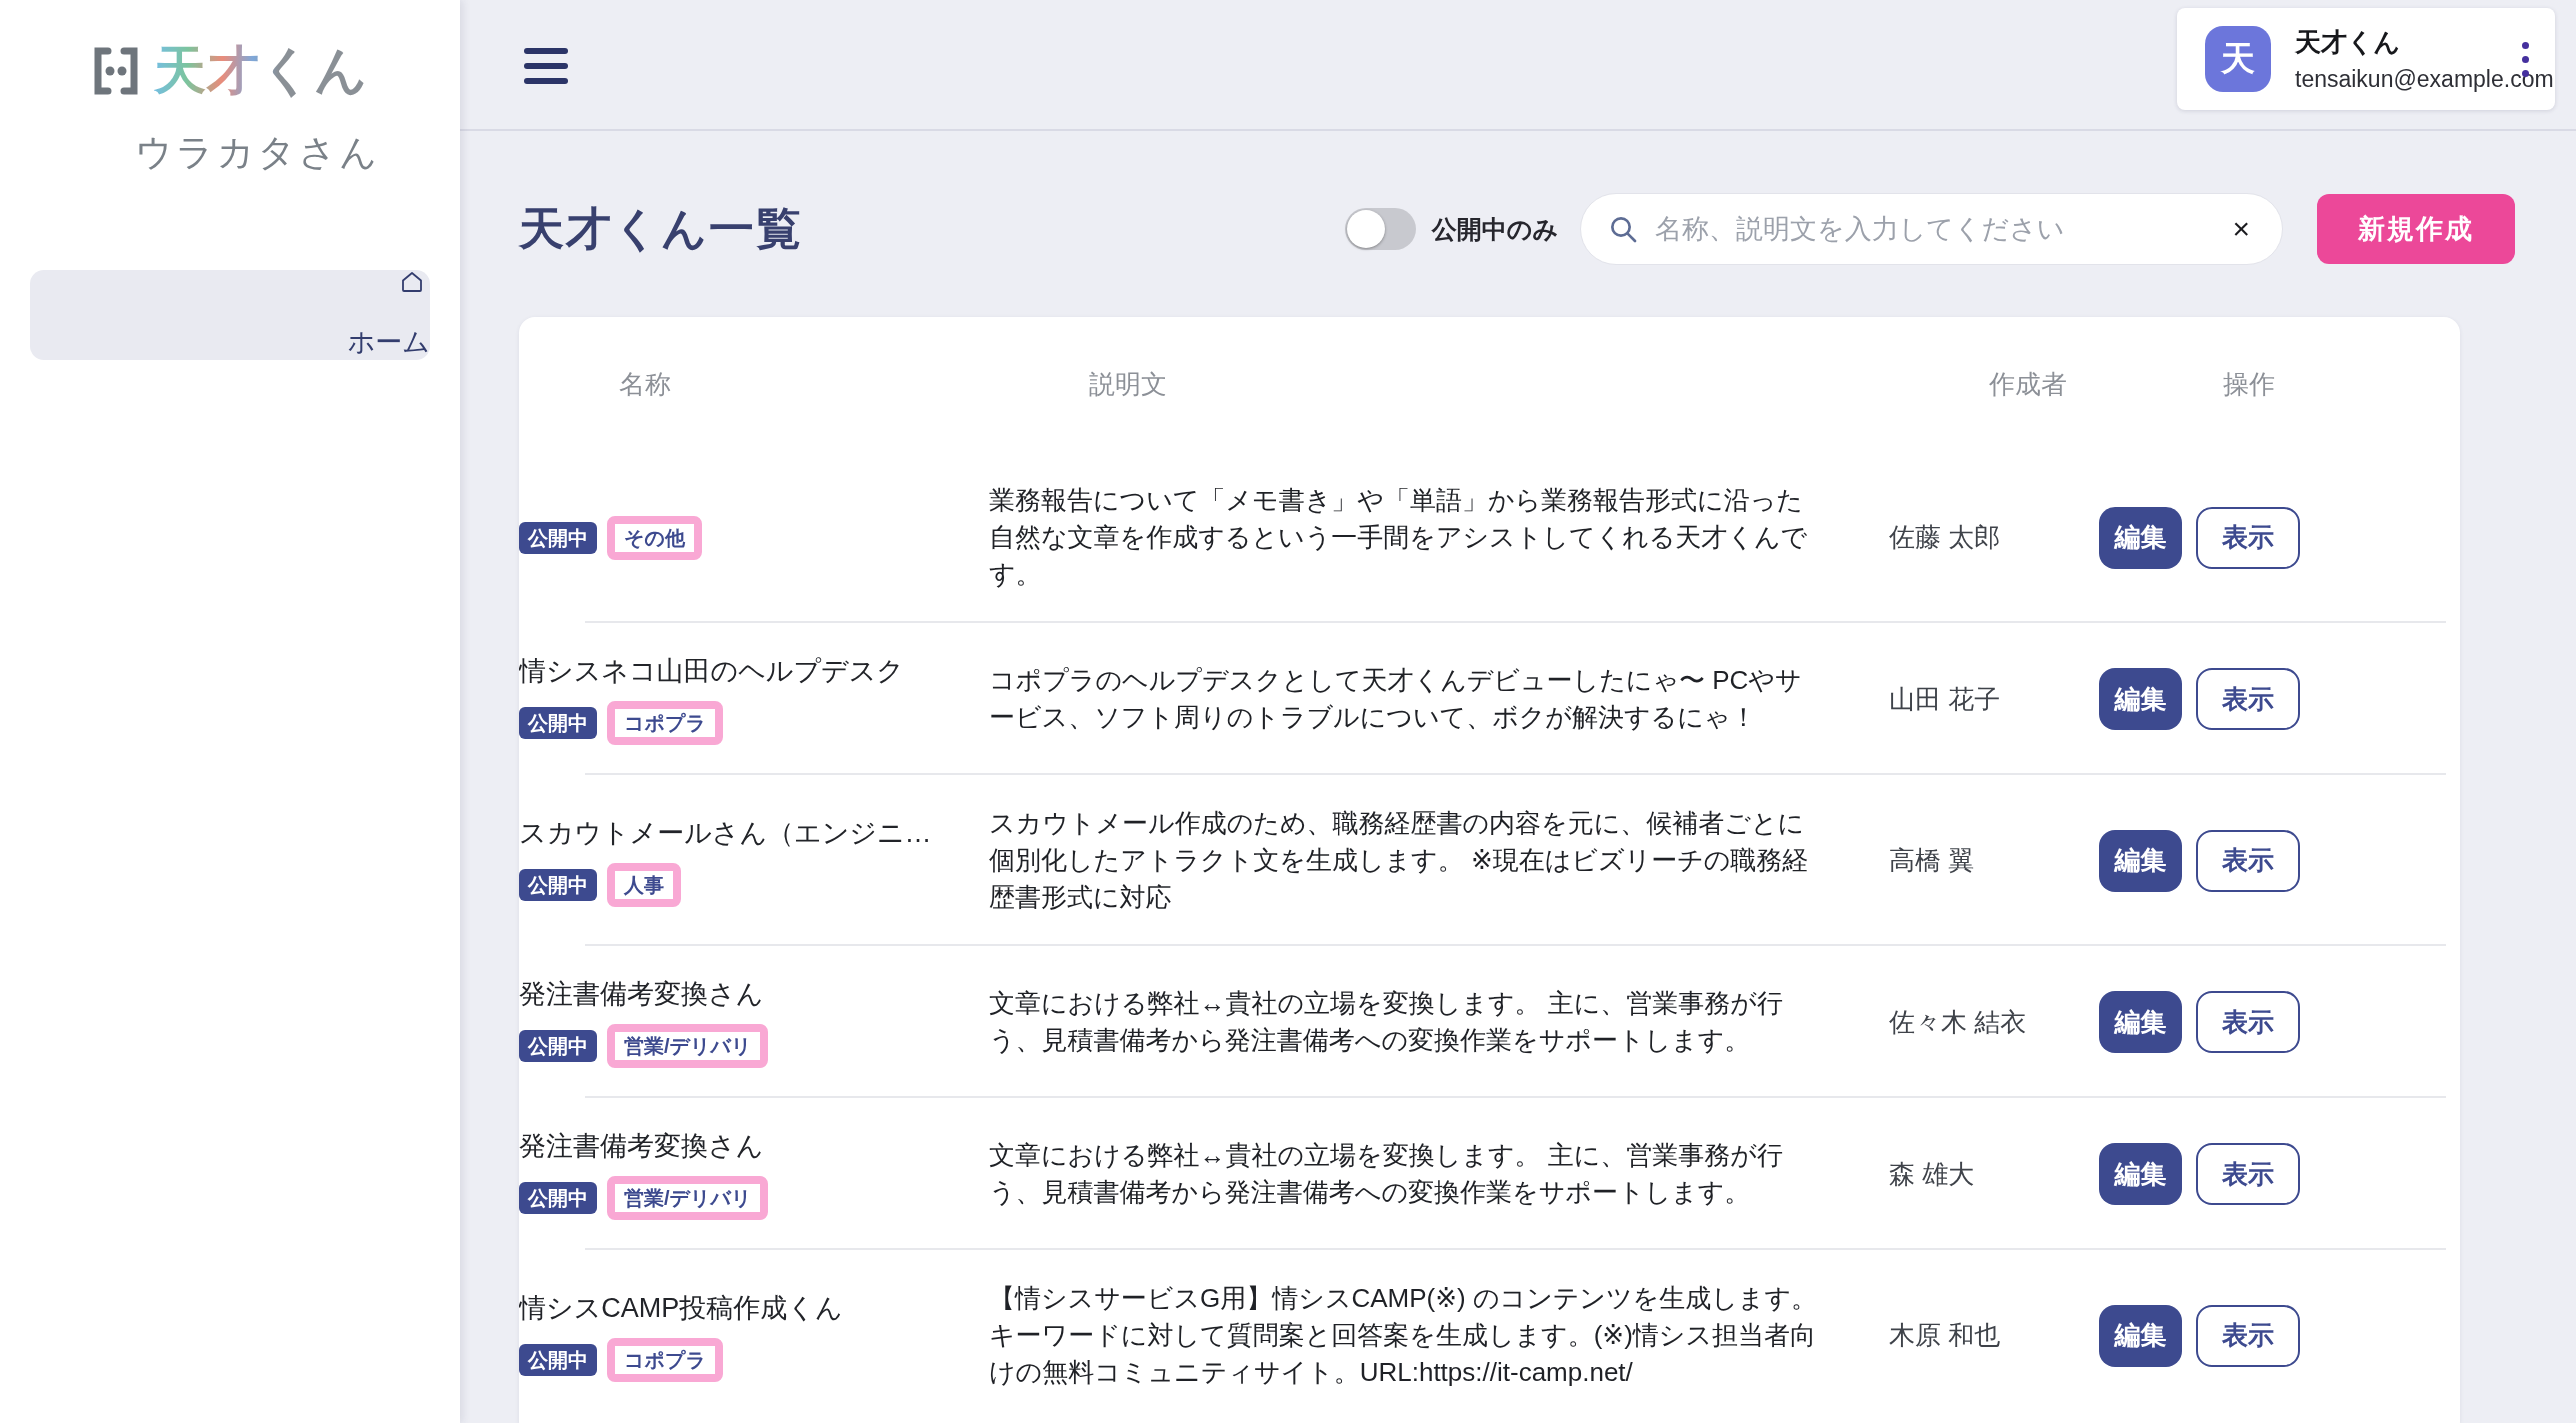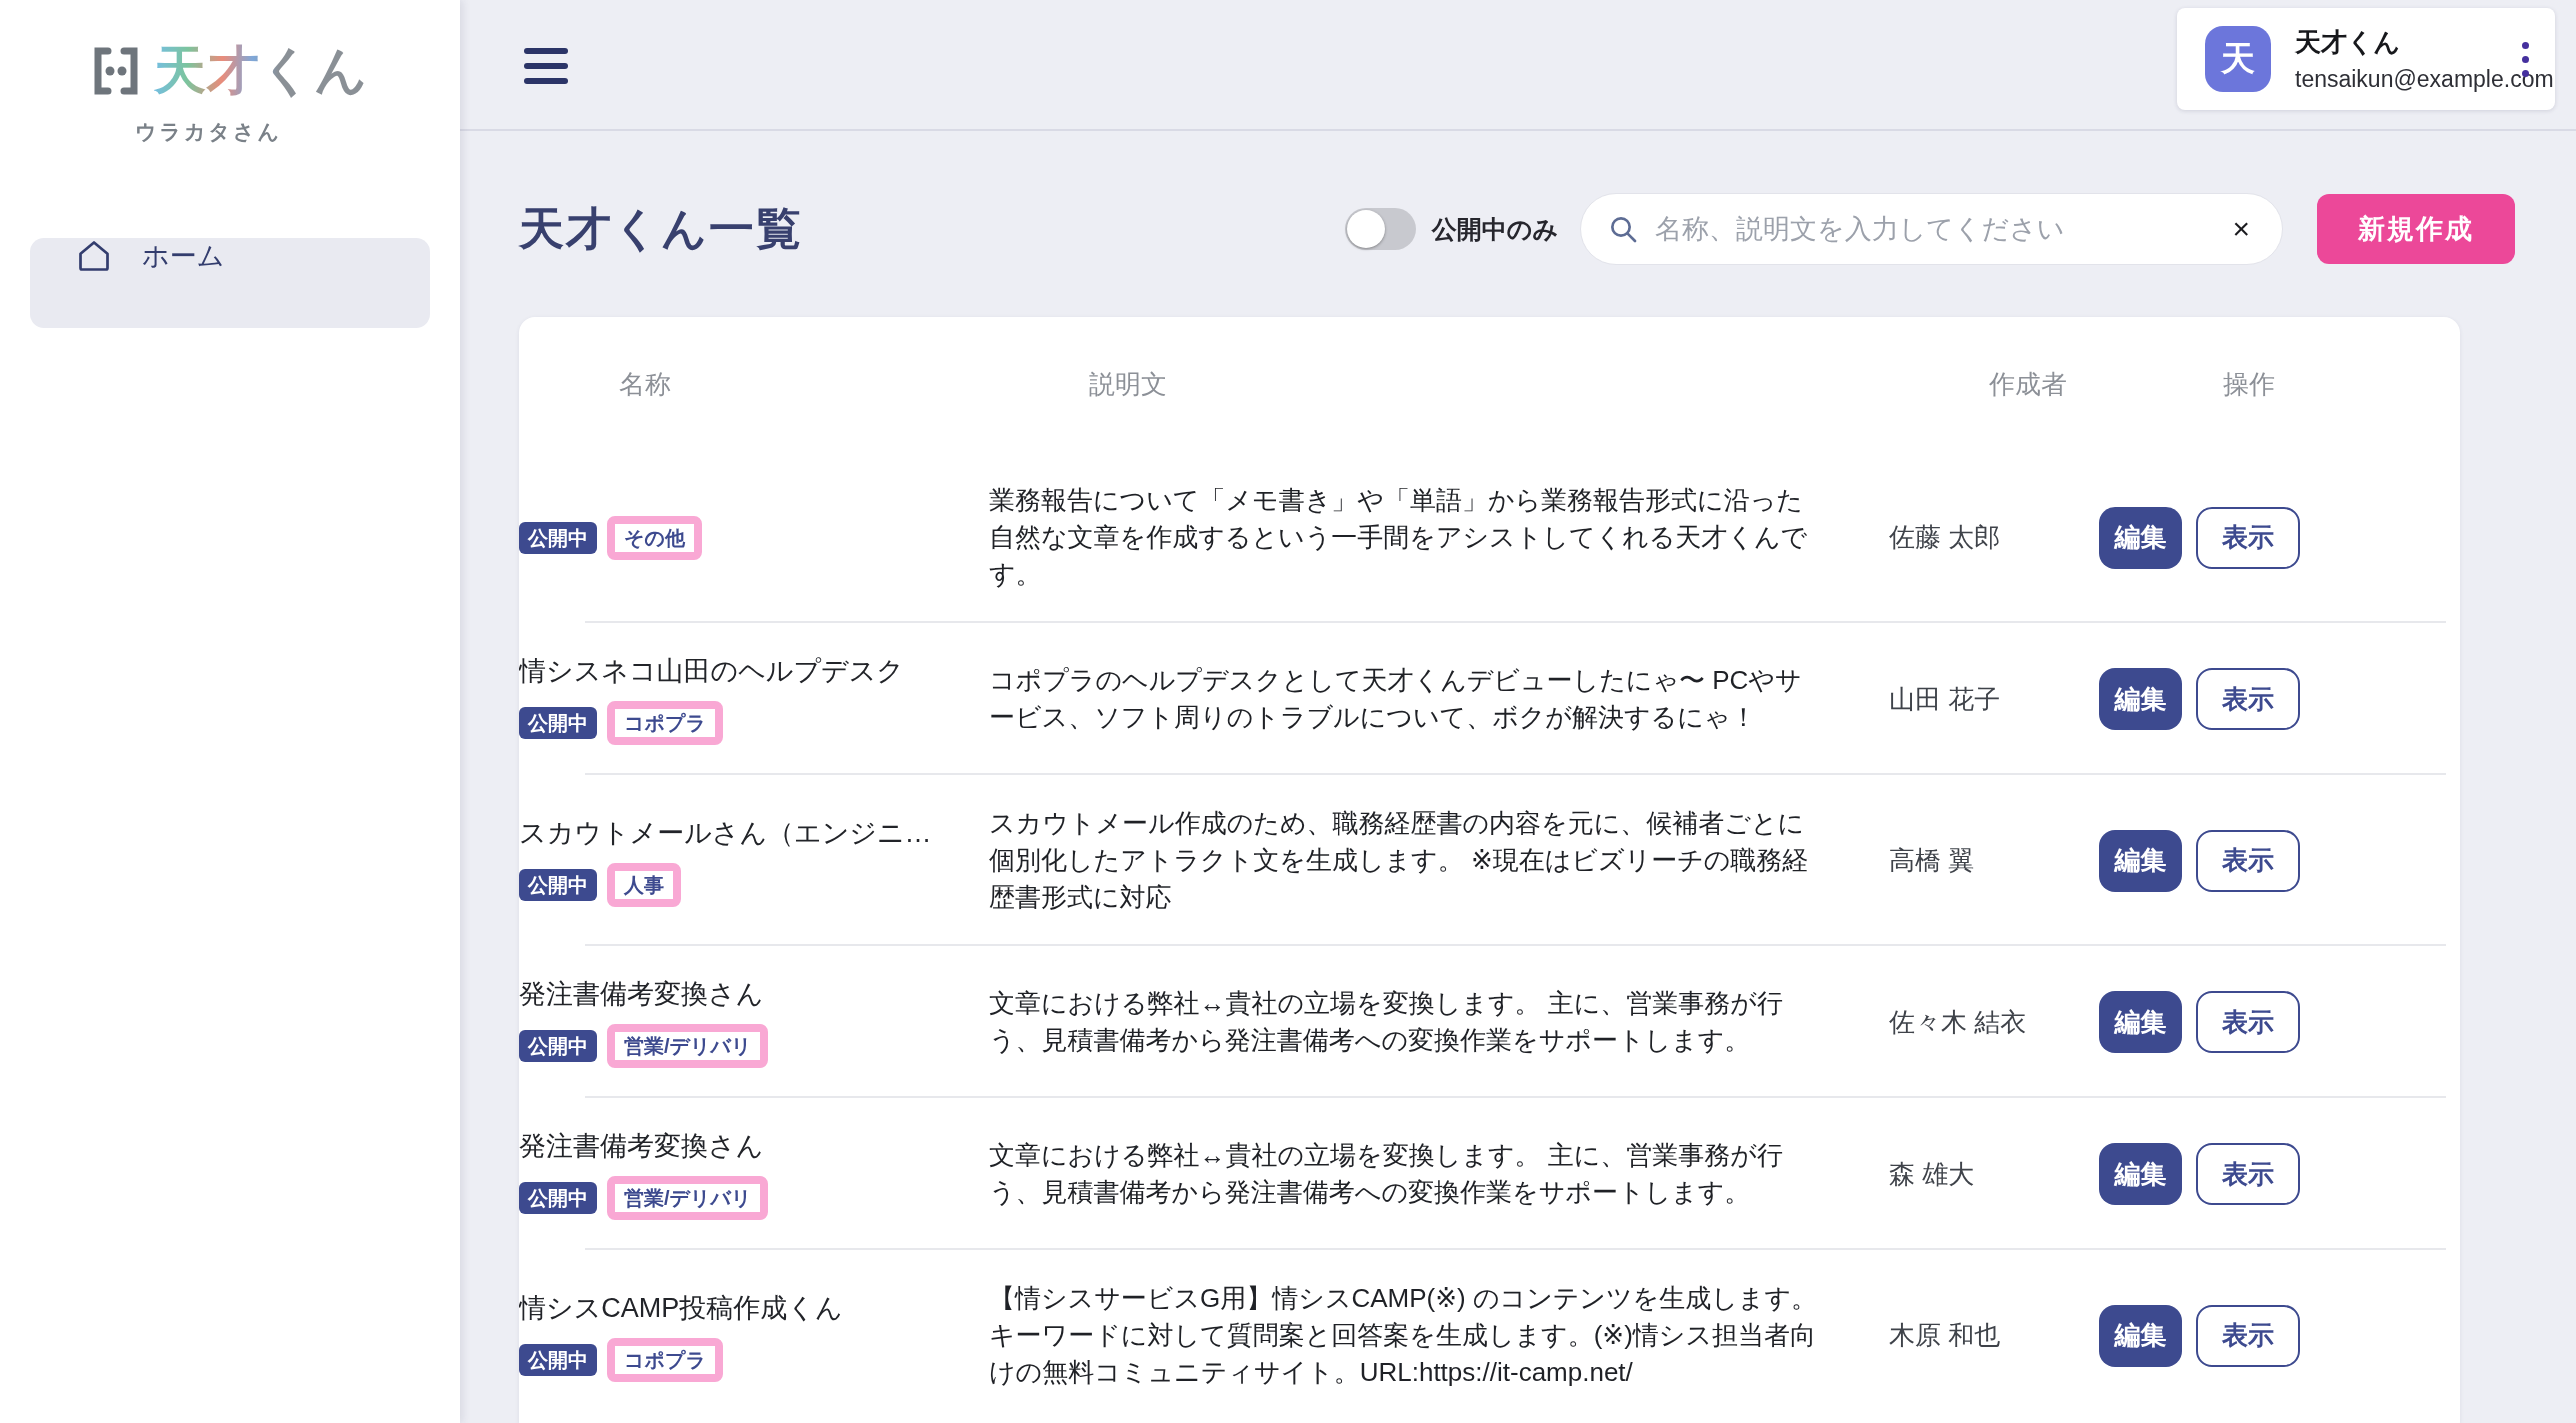--- a/index.html
+++ b/index.html
@@ -15,27 +15,27 @@
     background:#FFFFFF; box-shadow:3px 0 8px rgba(40,40,80,0.10); z-index:5;
   }
   .logo { display:flex; align-items:center; gap:10px; margin:36px 0 0 88px; cursor:pointer; }
   .logo-icon { width:56px; height:56px; }
   .logo-text {
     font-size:52px; font-weight:bold; letter-spacing:1px;
     background:linear-gradient(92deg,#74BEE4 0%,#7CC49D 16%,#E98C7B 32%,#7FA8D9 46%,#8A9096 58%,#8A9096 100%);
     -webkit-background-clip:text; background-clip:text; color:transparent;
   }
   .logo-sub {
-    margin:12px 0 0 135px; font-size:21px; font-weight:bold;
+    margin:22px 0 0 135px; font-size:37px; font-weight:normal;
     color:#7A8188; letter-spacing:3px;
   }
   .nav { margin-top:92px; padding:0 30px; }
   .nav-item {
-    display:flex; align-items:flex-start; gap:30px; height:90px; padding-left:46px;
-    background:#E9EAF1; border-radius:14px; cursor:pointer;
+    display:flex; align-items:flex-end; gap:30px; height:90px; padding-left:46px;
+    background:#E9EAF1; border-radius:14px; cursor:pointer;flex-direction:column;
   }
   .nav-item .label { font-size:27px; color:#333D6E; }
 
   
   .main { position:absolute; left:460px; top:0; right:0; bottom:0; }
 
   .topbar { position:relative; height:131px; border-bottom:2px solid #D9DAE5; }
   .hamburger {
     position:absolute; left:64px; top:44px; width:44px; height:44px;
     display:flex; flex-direction:column; justify-content:center; gap:9px; cursor:pointer;

